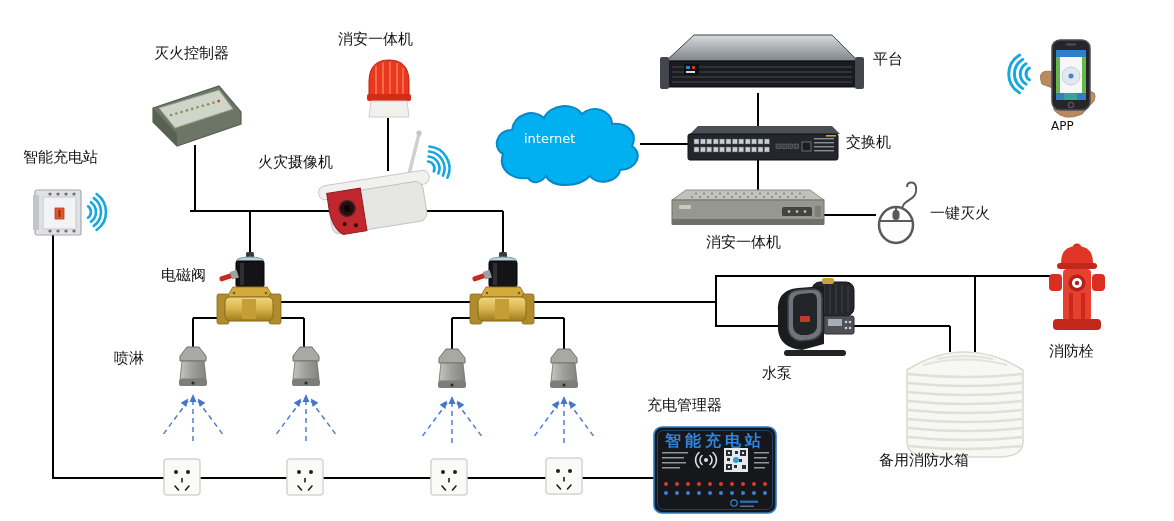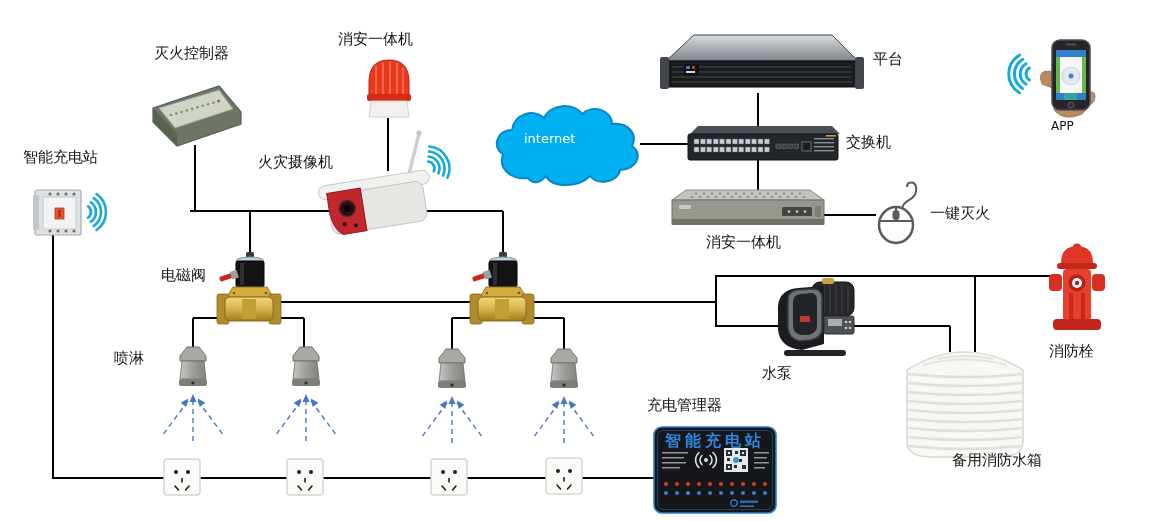--- a/index.html
+++ b/index.html
@@ -453,17 +453,17 @@
 <div class="label-internet" style="left:524px;top:131px">internet</div>
 <div class="label" style="left:873px;top:51px">平台</div>
 <div class="label" style="left:846px;top:134px">交换机</div>
 <div class="label" style="left:706px;top:234px">消安一体机</div>
 <div class="label" style="left:930px;top:205px">一键灭火</div>
 <div class="label-app" style="left:1051px;top:119px">APP</div>
 <div class="label" style="left:161px;top:267px">电磁阀</div>
 <div class="label" style="left:114px;top:350px">喷淋</div>
 <div class="label" style="left:762px;top:365px">水泵</div>
 <div class="label" style="left:647px;top:397px">充电管理器</div>
-<div class="label" style="left:952px;top:452px">备用消防水箱</div>
+<div class="label" style="left:879px;top:452px">备用消防水箱</div>
 <div class="label" style="left:1049px;top:343px">消防栓</div>
 <div class="label-charger-title" style="left:658px;top:431px">智能充电站</div>
 
 </div>
 
 </body></html>

